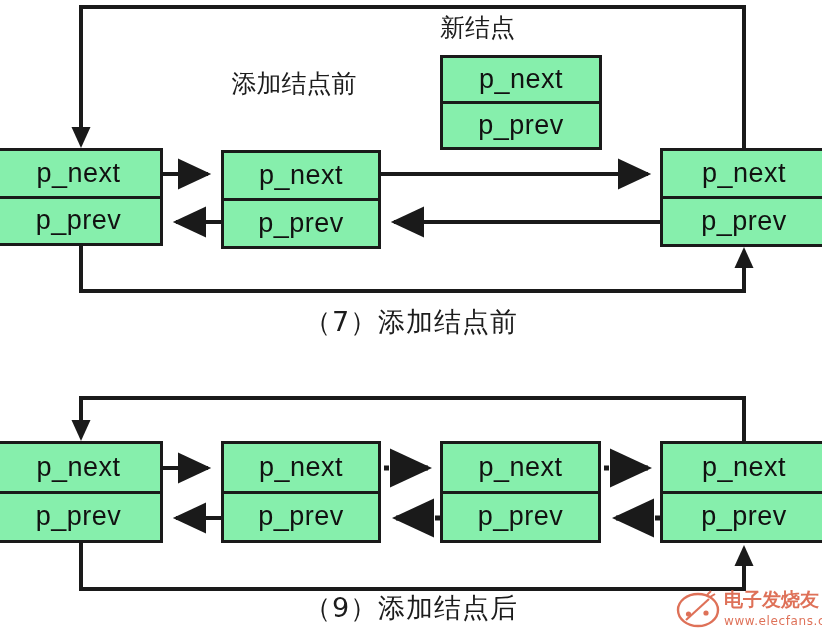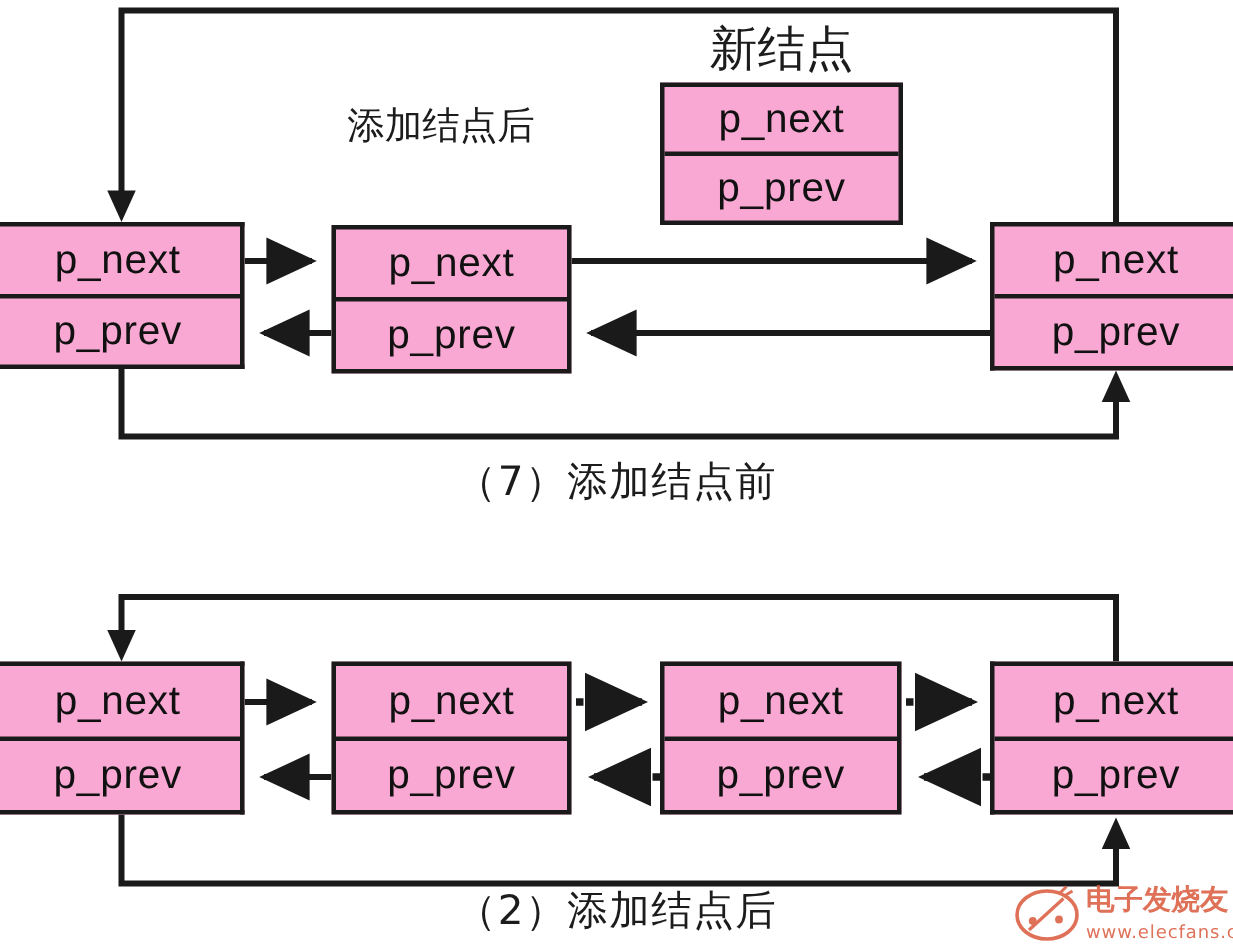--- a/index.html
+++ b/index.html
@@ -22,21 +22,21 @@
     position: absolute;
     left: 0;
     top: 0;
     width: 822px;
     height: 634px;
   }
   .node-box {
     position: absolute;
     box-sizing: border-box;
     border: 3px solid #1a1a1a;
-    background: #f9a8d4;
+    background: #86efac;
     display: flex;
     flex-direction: column;
   }
   .node-cell {
     flex: 1 1 50%;
     display: flex;
     align-items: center;
     justify-content: center;
     font-size: 27px;
     color: #111111;
@@ -60,22 +60,21 @@
     font-family: "DejaVu Sans", "Liberation Sans", sans-serif;
     font-weight: 500;
     white-space: nowrap;
     line-height: 1.22;
   }
   .annot {
     font-size: 25px;
     text-align: center;
   }
   .newnode-title {
-    font-size: 32px;
-    text-align: center;
+    font-size: 25px;
   }
   .caption {
     font-size: 27px;
     text-align: center;
     letter-spacing: 1px;
   }
   .watermark {
     position: absolute;
     opacity: 0.85;
     pointer-events: none;
@@ -176,21 +175,21 @@
     <div class="node-cell">p_prev</div>
   </div>
 
   <div class="node-box" style="left:440px; top:55px; width:162px; height:95px;">
     <div class="node-cell top">p_next</div>
     <div class="node-cell">p_prev</div>
   </div>
 
   <div class="cn-label newnode-title" style="left:440px; top:13px; width:162px;">新结点</div>
 
-  <div class="cn-label annot" style="left:174px; top:69px; width:240px;">添加结点后</div>
+  <div class="cn-label annot" style="left:174px; top:69px; width:240px;">添加结点前</div>
 
   <div class="cn-label caption" style="left:211px; top:306px; width:400px;">（7）添加结点前</div>
 
   <div class="node-box cut-left" style="left:-3px; top:441px; width:166px; height:102px;">
     <div class="node-cell top">p_next</div>
     <div class="node-cell">p_prev</div>
   </div>
 
   <div class="node-box" style="left:221px; top:441px; width:160px; height:102px;">
     <div class="node-cell top">p_next</div>
@@ -200,21 +199,21 @@
   <div class="node-box" style="left:440px; top:441px; width:161px; height:102px;">
     <div class="node-cell top">p_next</div>
     <div class="node-cell">p_prev</div>
   </div>
 
   <div class="node-box cut-right" style="left:660px; top:441px; width:165px; height:102px;">
     <div class="node-cell top">p_next</div>
     <div class="node-cell">p_prev</div>
   </div>
 
-  <div class="cn-label caption" style="left:211px; top:592px; width:400px;">（2）添加结点后</div>
+  <div class="cn-label caption" style="left:211px; top:592px; width:400px;">（9）添加结点后</div>
 
   <svg class="watermark" style="left:676px; top:578px;" width="146" height="56" viewBox="0 0 146 56">
     <g>
       <ellipse cx="22" cy="32" rx="20" ry="16" fill="none" stroke="#d9593c" stroke-width="2.4"></ellipse>
       <path d="M10,42 L33,21" stroke="#d9593c" stroke-width="2.2" fill="none"></path>
       <circle cx="12.5" cy="36" r="2.6" fill="#d9593c"></circle>
       <circle cx="30" cy="35" r="2.6" fill="#d9593c"></circle>
       <path d="M31,17 L35,13 M34,19 L39,16" stroke="#d9593c" stroke-width="2" fill="none"></path>
     </g>
     <text class="wm-text" x="48" y="28" font-size="19" font-weight="bold">电子发烧友</text>

